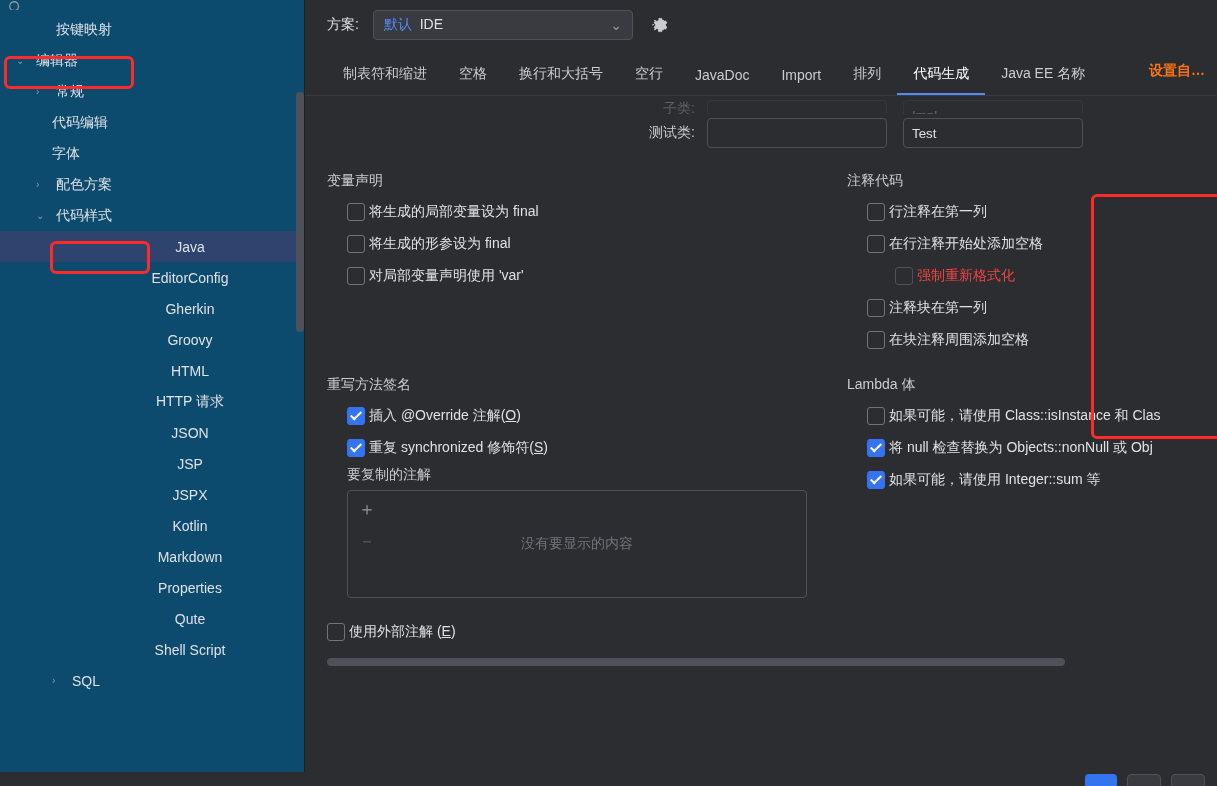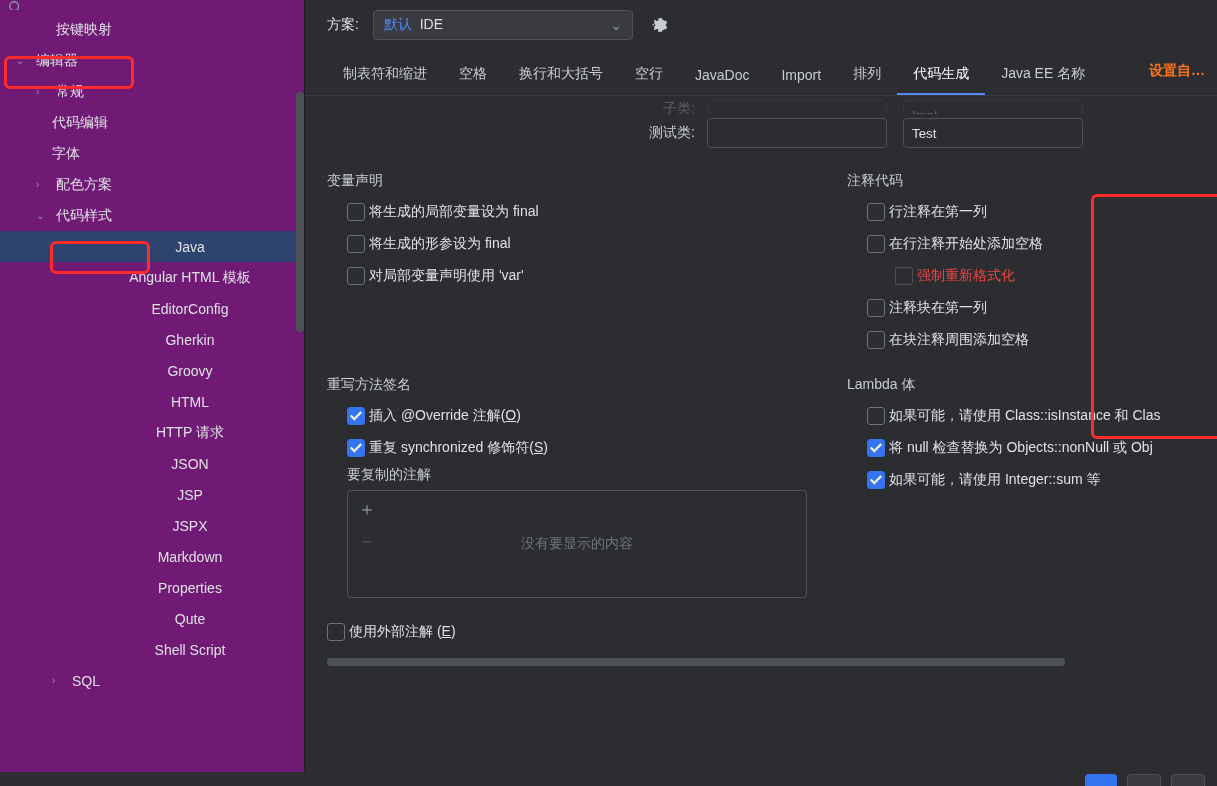--- a/index.html
+++ b/index.html
@@ -15,21 +15,21 @@
     flex-direction: column;
   }
   .top-row {
     display: flex;
     flex: 1;
     overflow: hidden;
     position: relative;
   }
   .sidebar {
     width: 305px;
-    background: #701a75;
+    background: #0c4a6e;
     border-right: 1px solid #1e1f22;
     display: flex;
     flex-direction: column;
     position: relative;
   }
   .sidebar-scroll-thumb {
     position: absolute;
     right: 0;
     top: 92px;
     width: 8px;
@@ -309,23 +309,20 @@
           <span>配色方案</span>
         </div>
       <div class="tree-item l1">
           <span class="expander">⌄</span>
           <span>代码样式</span>
         </div>
       <div class="tree-item l3 selected">
           <span>Java</span>
         </div>
       <div class="tree-item l3">
-          <span>Angular HTML 模板</span>
-        </div>
-      <div class="tree-item l3">
           <span>EditorConfig</span>
         </div>
       <div class="tree-item l3">
           <span>Gherkin</span>
         </div>
       <div class="tree-item l3">
           <span>Groovy</span>
         </div>
       <div class="tree-item l3">
           <span>HTML</span>
@@ -334,20 +331,23 @@
           <span>HTTP 请求</span>
         </div>
       <div class="tree-item l3">
           <span>JSON</span>
         </div>
       <div class="tree-item l3">
           <span>JSP</span>
         </div>
       <div class="tree-item l3">
           <span>JSPX</span>
+        </div>
+      <div class="tree-item l3">
+          <span>Kotlin</span>
         </div>
       <div class="tree-item l3">
           <span>Markdown</span>
         </div>
       <div class="tree-item l3">
           <span>Properties</span>
         </div>
       <div class="tree-item l3">
           <span>Qute</span>
         </div>

